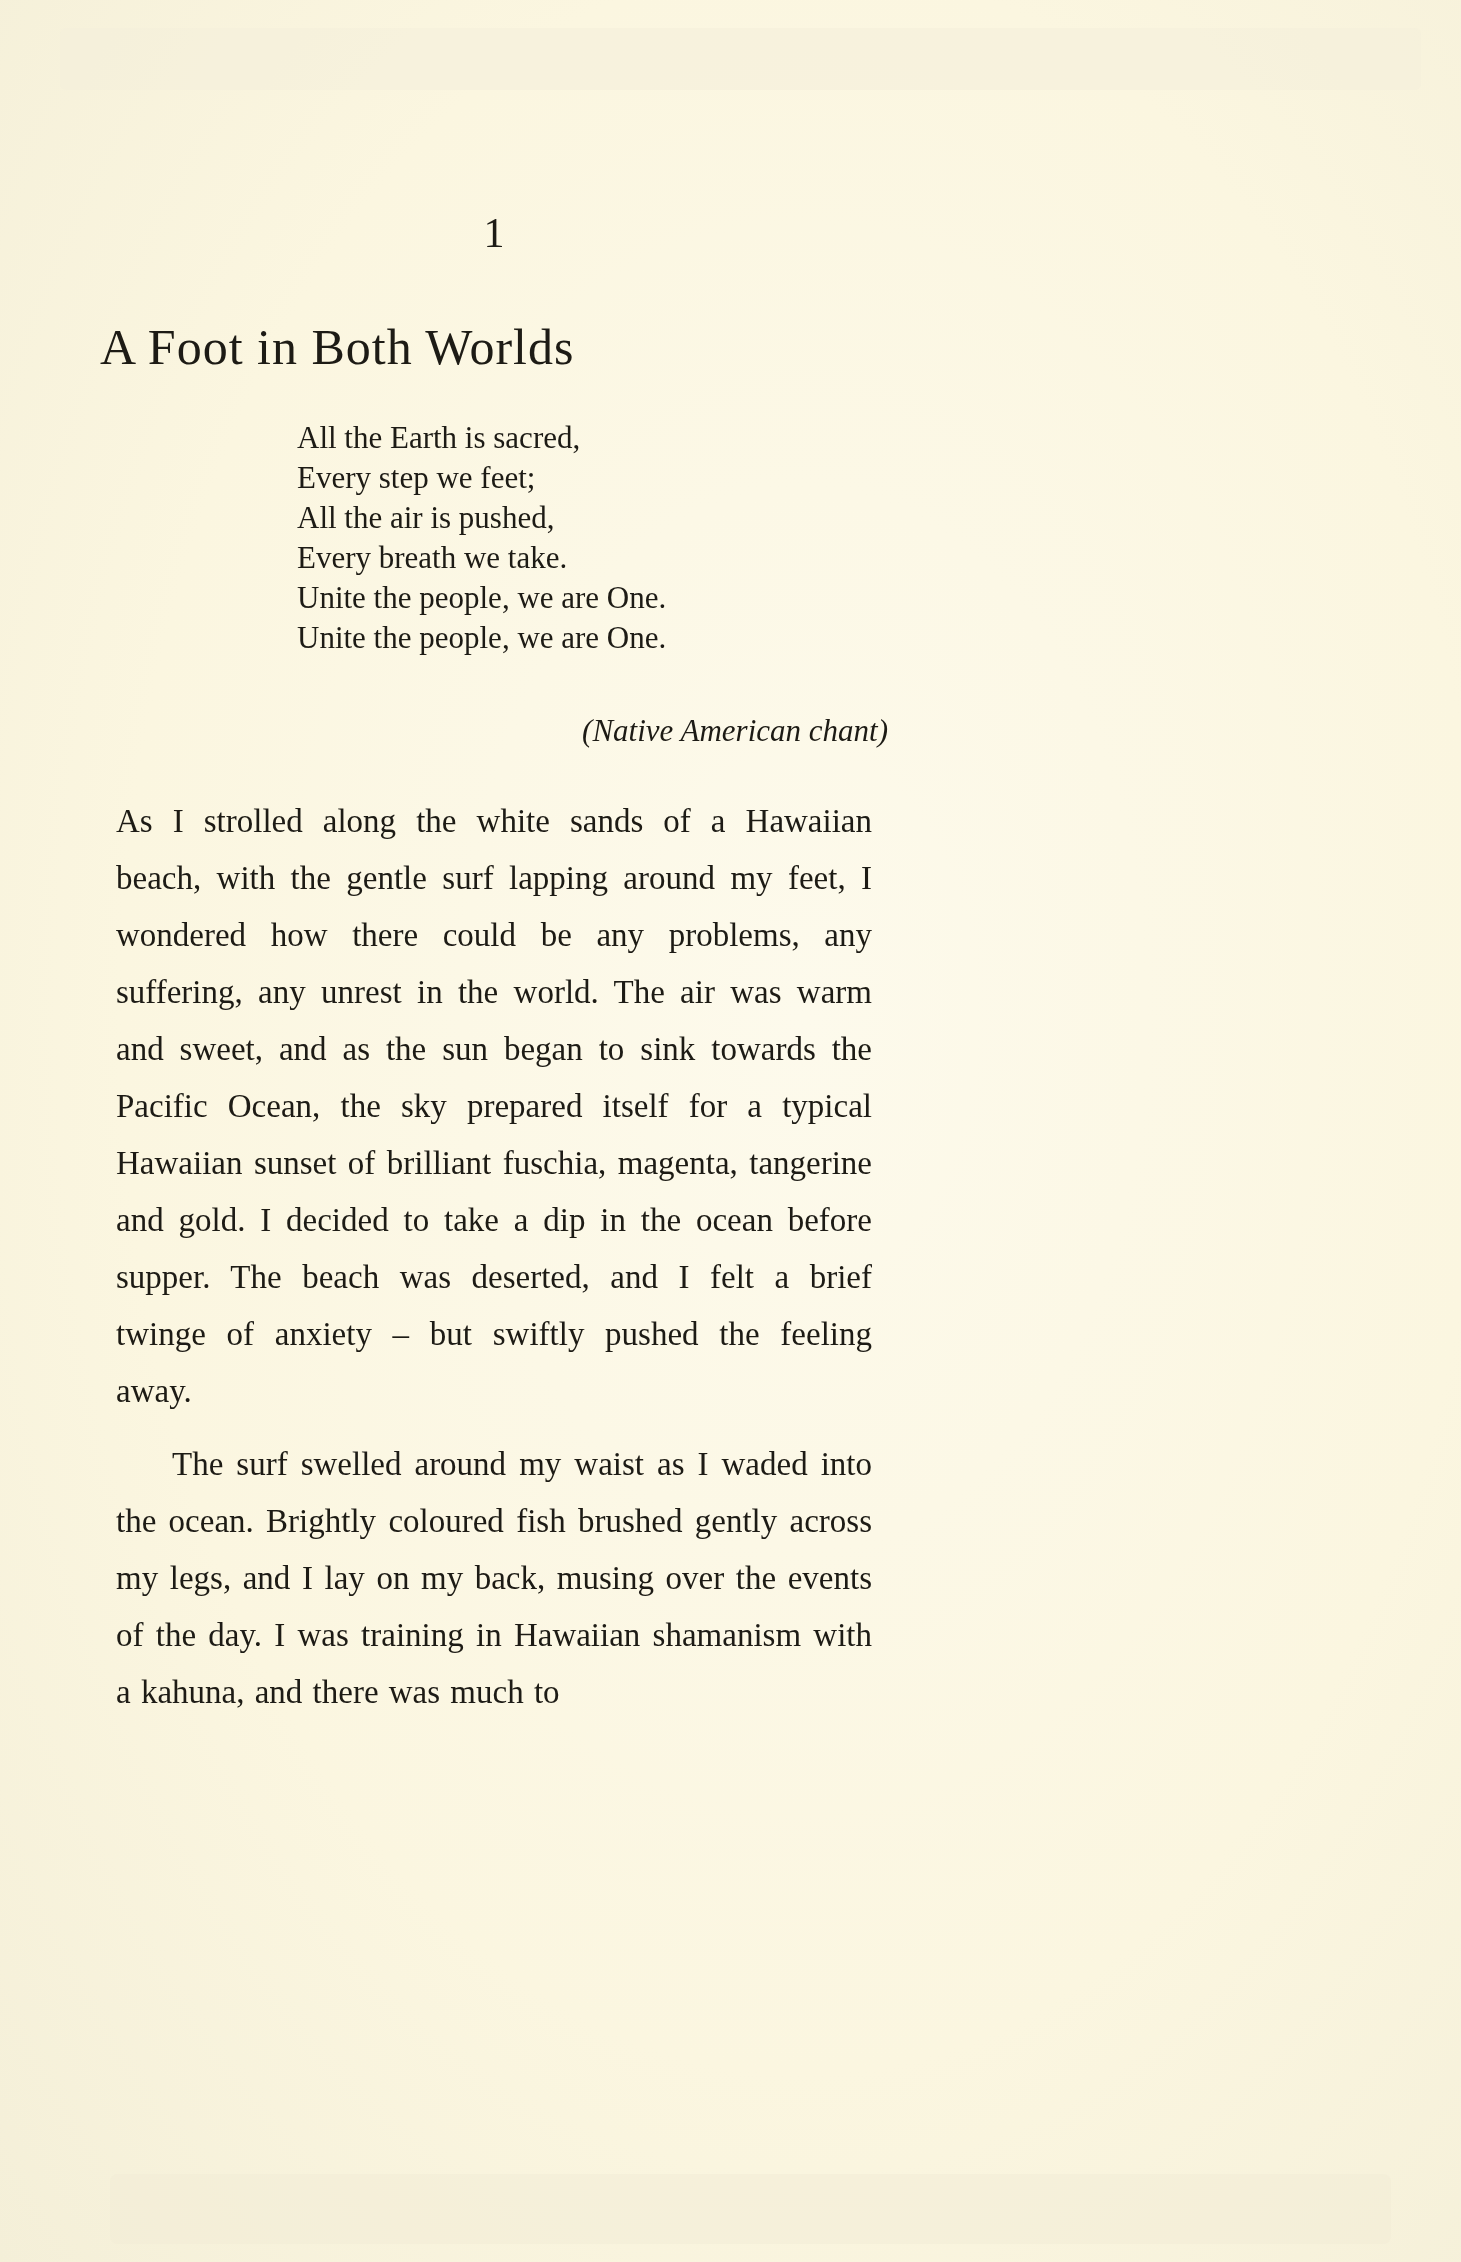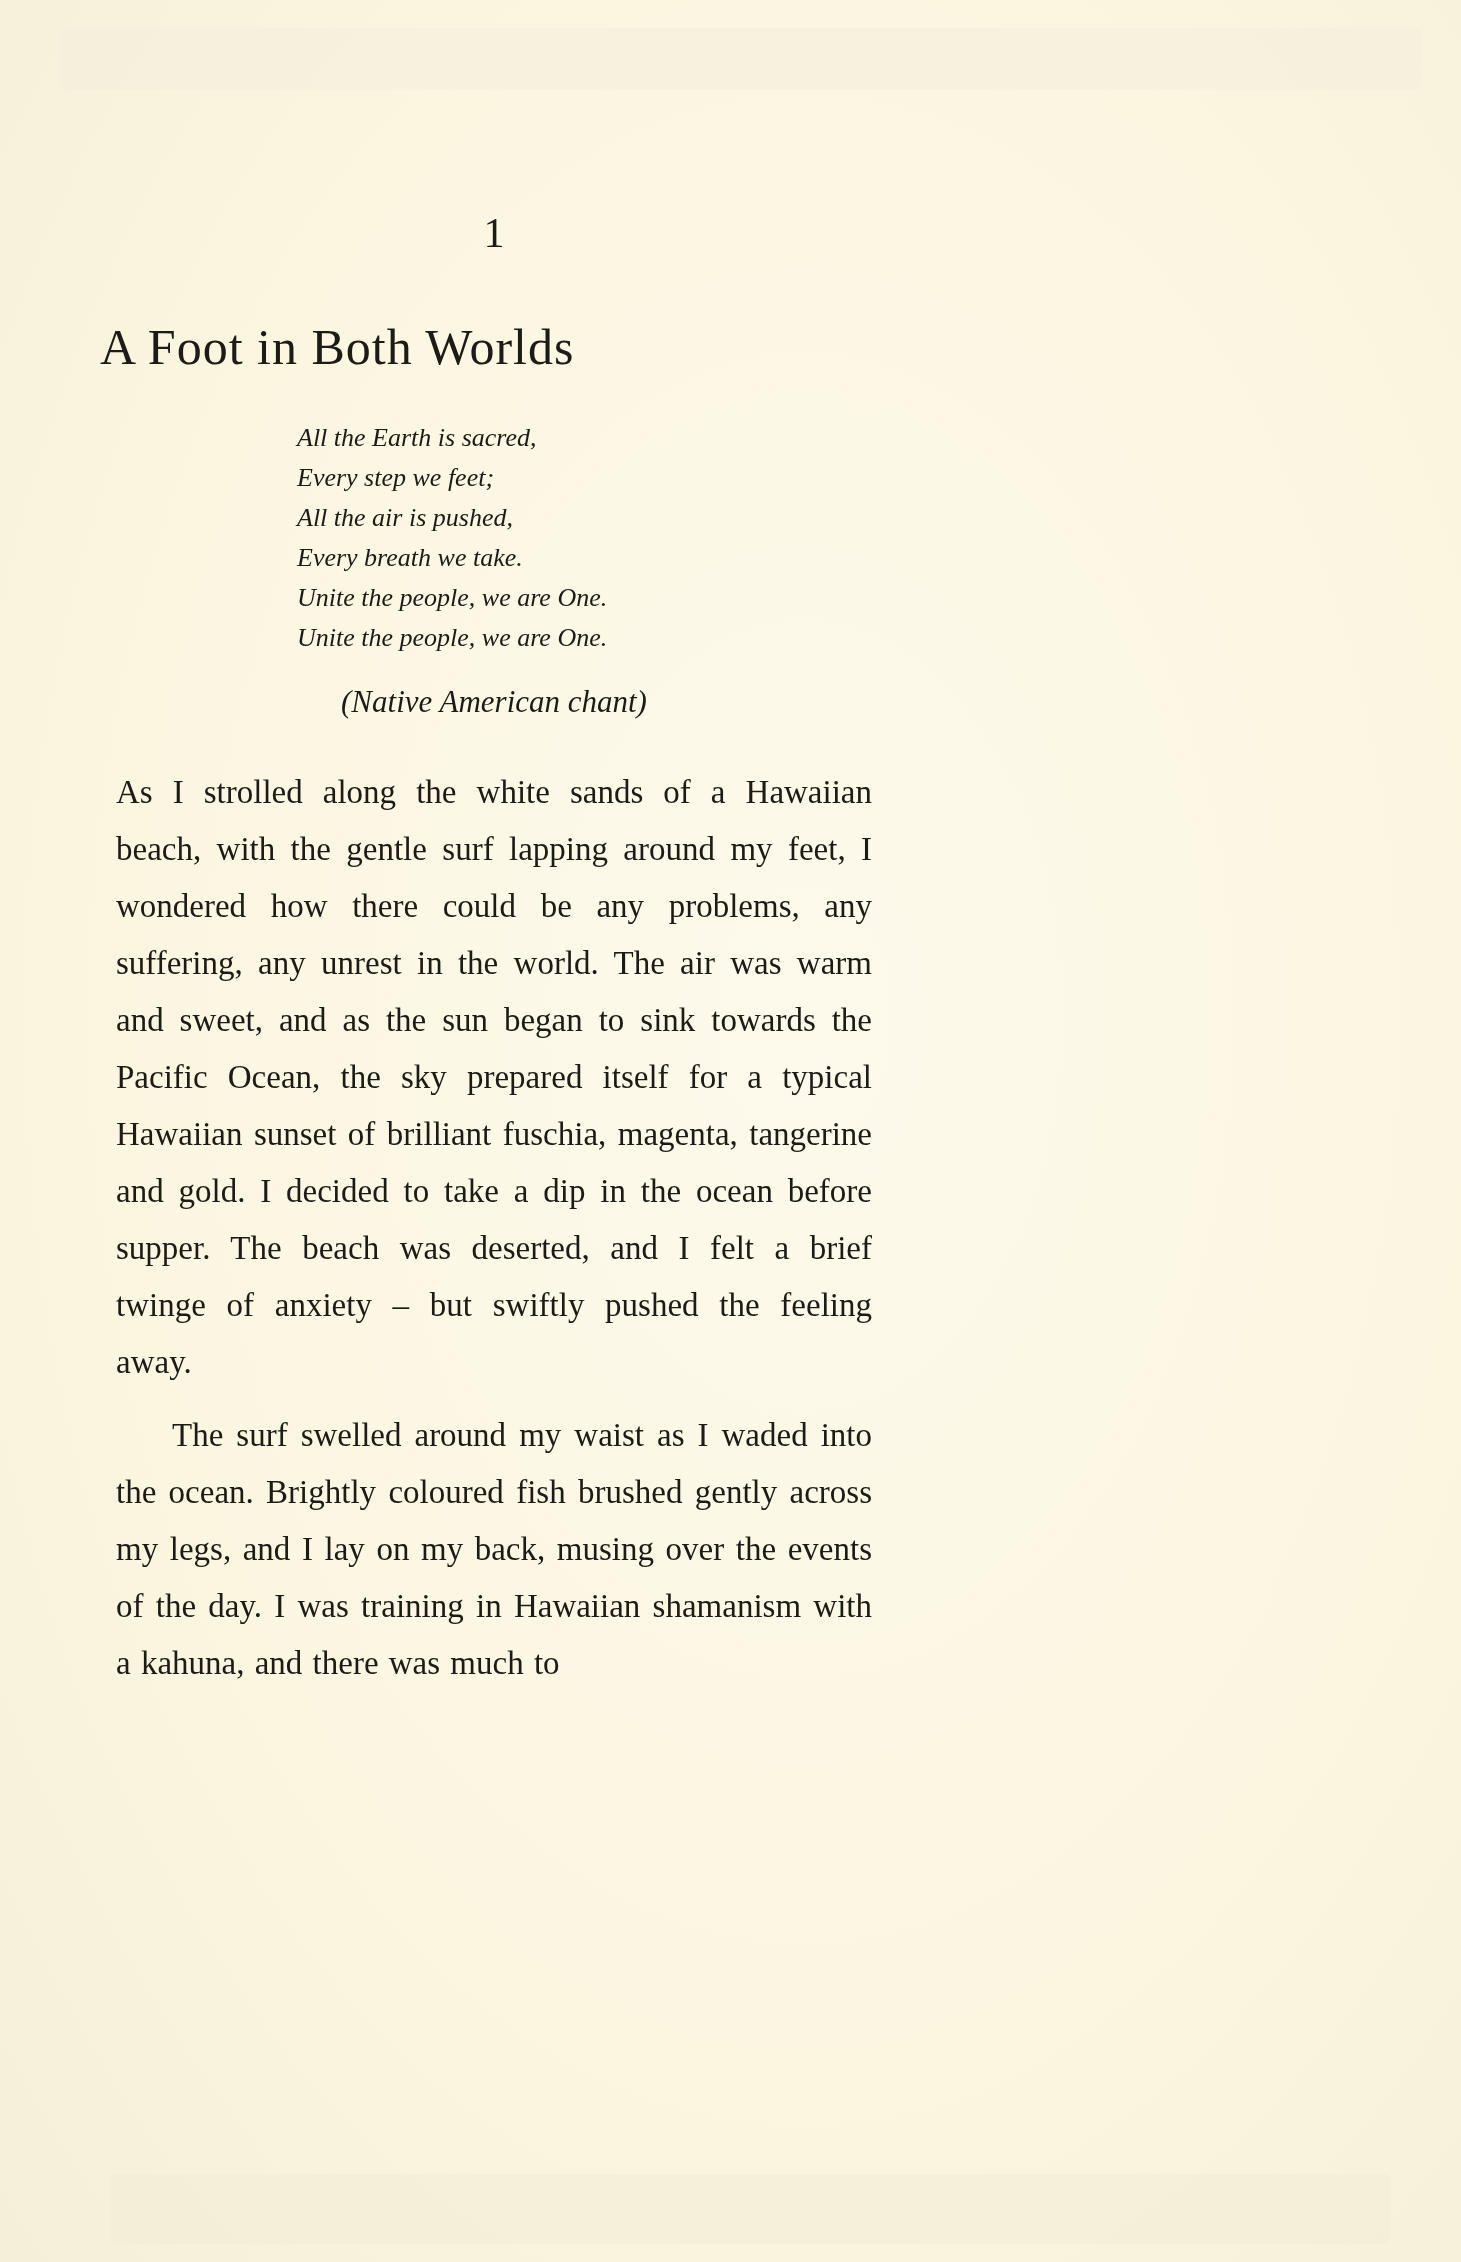--- a/index.html
+++ b/index.html
@@ -50,28 +50,27 @@
   .chapter-title {
     text-align: left;
     font-size: 50px;
     font-weight: normal;
     line-height: 1;
     margin: 0 0 46px 0;
     letter-spacing: 1px;
   }
   .epigraph {
     margin-left: 197px;
-    font-style: italic;
-    font-size: 26px;
+    font-size: 31px;
     line-height: 40px;
   }
   .epigraph-attribution {
-    margin-top: 24px;
+    margin-top: 53px;
     margin-bottom: 42px;
-    text-align: center;
+    text-align: right;
     font-style: italic;
     font-size: 31px;
     line-height: 40px;
   }
   .body-paragraph {
     margin: 16px;
     font-size: 33px;
     line-height: 57px;
     text-align: justify;
     word-spacing: 2px;

